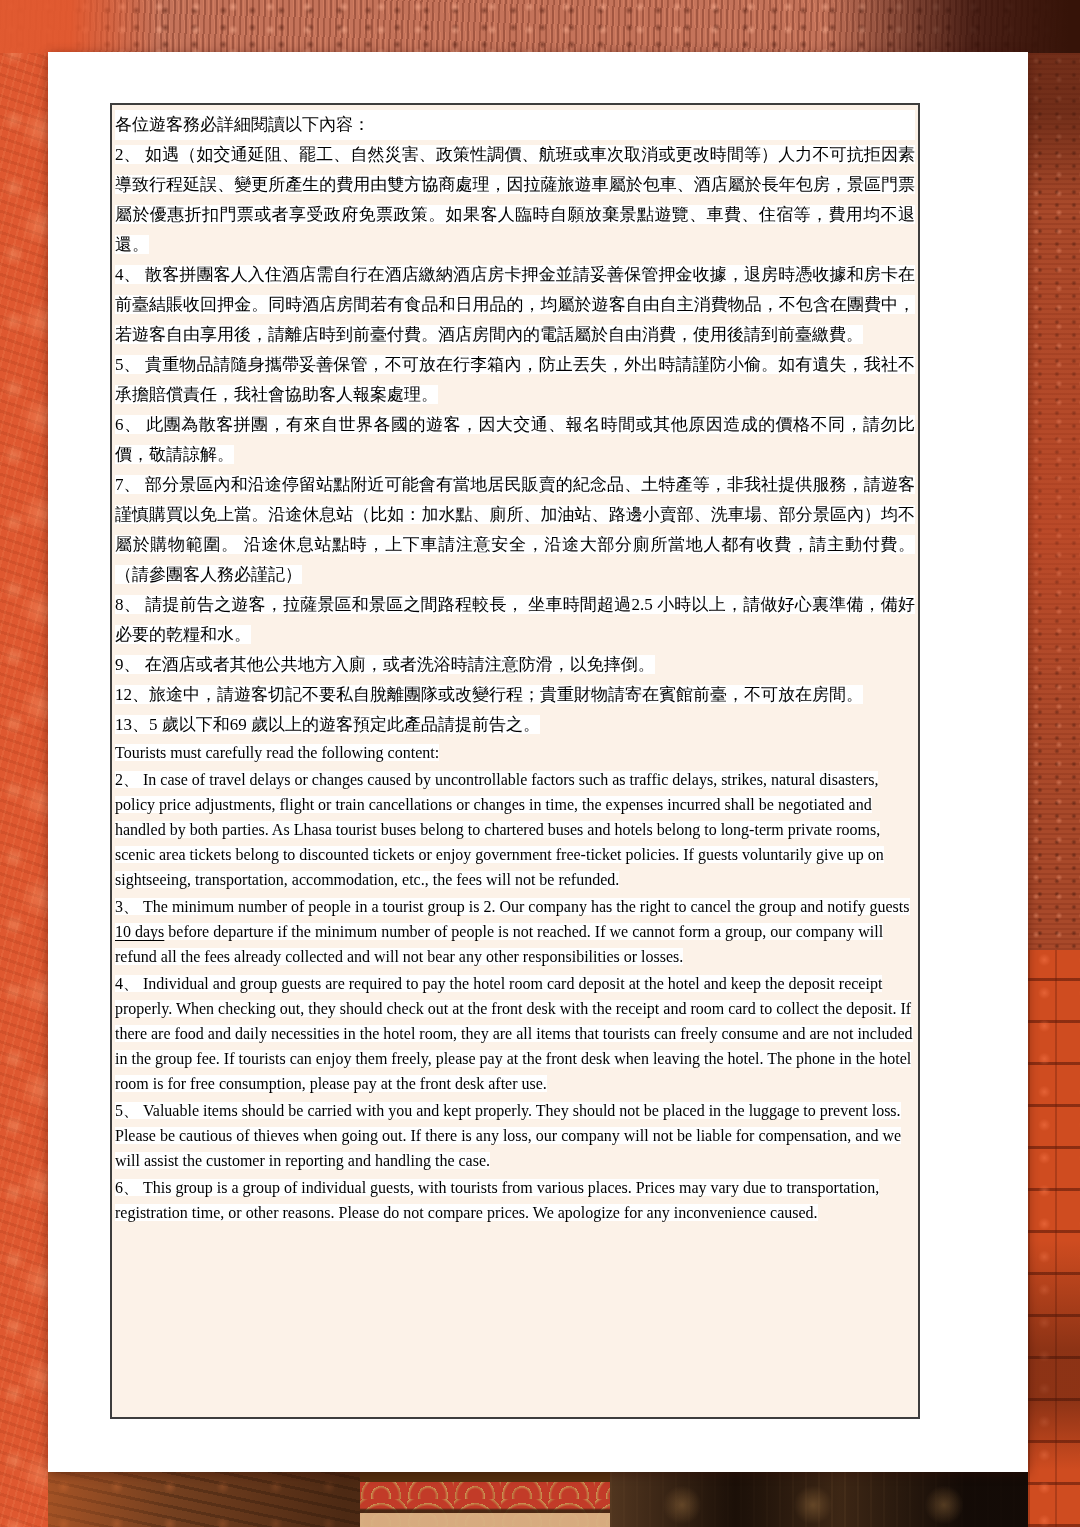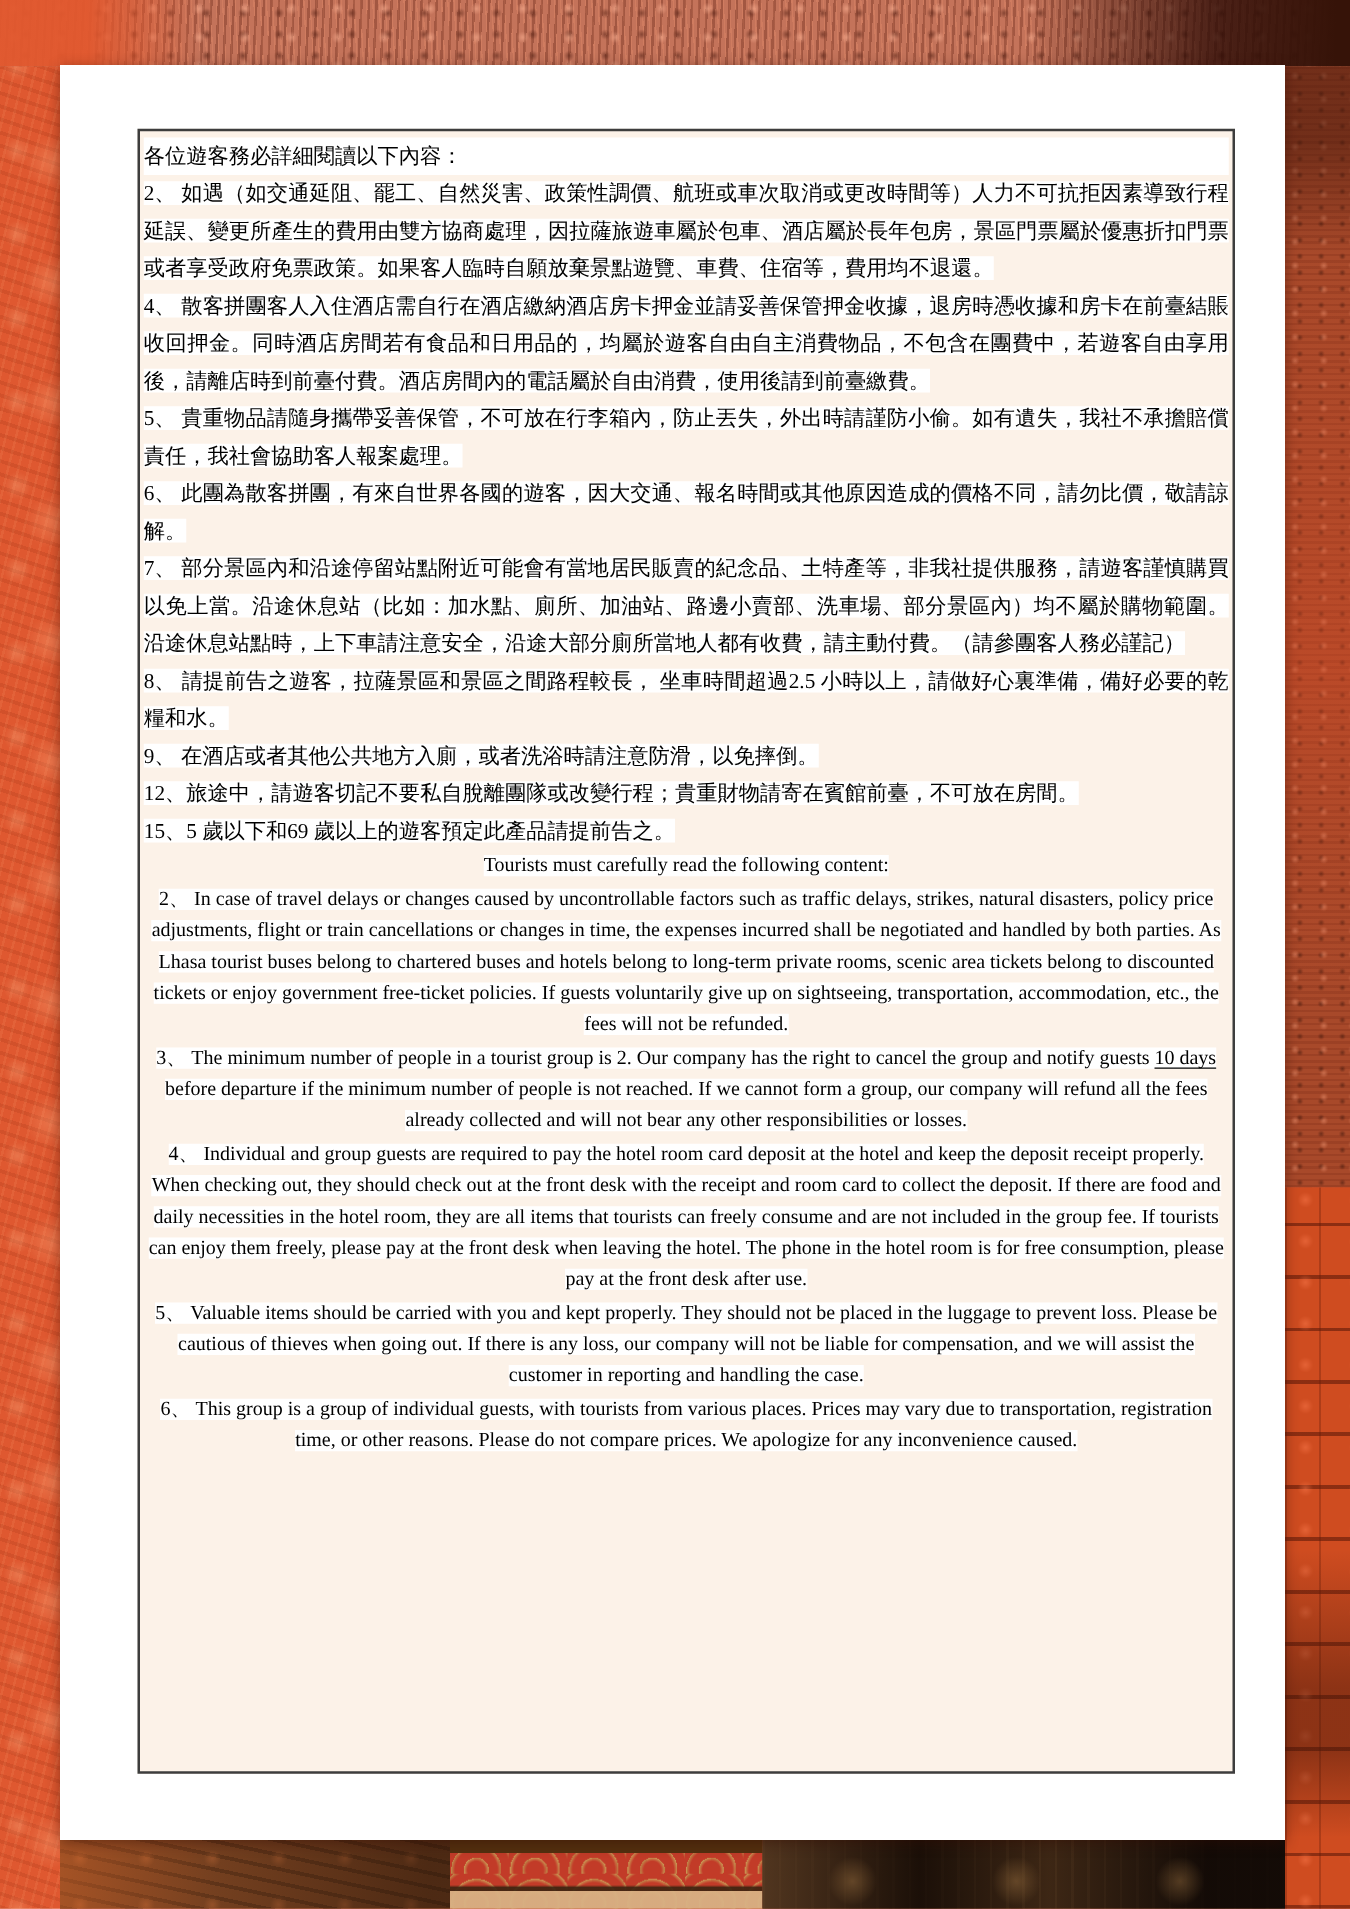--- a/index.html
+++ b/index.html
@@ -74,27 +74,27 @@
       linear-gradient(90deg, rgba(90,60,35,.8), rgba(25,14,7,.9) 30%, rgba(70,45,24,.6) 55%, rgba(18,10,6,.95) 85%),
       repeating-linear-gradient(90deg, rgba(200,150,95,.14) 0 2px, transparent 2px 13px);
     background-size:131px 55px, auto, auto;
   }
   .page{
     left:48px;top:52px;width:980px;height:1420px;
     background:#ffffff;
     box-shadow:0 2px 10px rgba(50,10,0,.45);
   }
   .notice-box{
-    position:absolute;left:62px;top:51px;width:878px;height:1316px;
+    position:absolute;left:62px;top:51px;width:810px;height:1316px;
     border:2px solid #3d3d3d;
     background:#fcf2e8;
     padding:5px 3px 0 3px;
     overflow:hidden;
   }
-  .para{margin:0;color:#000;text-align:center;}
+  .para{margin:0;color:#000;}
   .zh{font-size:17px;line-height:30px;text-align:justify;}
   .en{font-size:16px;line-height:25px;margin-top:2px;}
   .hl{background:#ffffff;}
   .full{display:inline-block;width:100%;}
   .u{text-decoration:underline;text-underline-offset:3px;}
   .bold{font-weight:normal;}
 </style>
 </head>
 <body>
 
@@ -110,21 +110,21 @@
 
     <p class="para zh"><span class="hl full">各位遊客務必詳細閱讀以下內容：</span></p>
     <p class="para zh"><span class="hl">2、 如遇（如交通延阻、罷工、自然災害、政策性調價、航班或車次取消或更改時間等）人力不可抗拒因素導致行程延誤、變更所產生的費用由雙方協商處理，因拉薩旅遊車屬於包車、酒店屬於長年包房，景區門票屬於優惠折扣門票或者享受政府免票政策。如果客人臨時自願放棄景點遊覽、車費、住宿等，費用均不退還。</span></p>
     <p class="para zh"><span class="hl">4、 散客拼團客人入住酒店需自行在酒店繳納酒店房卡押金並請妥善保管押金收據，退房時憑收據和房卡在前臺結賬收回押金。同時酒店房間若有食品和日用品的，均屬於遊客自由自主消費物品，不包含在團費中，若遊客自由享用後，請離店時到前臺付費。酒店房間內的電話屬於自由消費，使用後請到前臺繳費。</span></p>
     <p class="para zh"><span class="hl">5、 貴重物品請隨身攜帶妥善保管，不可放在行李箱內，防止丟失，外出時請謹防小偷。如有遺失，我社不承擔賠償責任，我社會協助客人報案處理。</span></p>
     <p class="para zh"><span class="hl">6、 此團為散客拼團，有來自世界各國的遊客，因大交通、報名時間或其他原因造成的價格不同，請勿比價，敬請諒解。</span></p>
     <p class="para zh"><span class="hl">7、 部分景區內和沿途停留站點附近可能會有當地居民販賣的紀念品、土特產等，非我社提供服務，請遊客謹慎購買以免上當。沿途休息站（比如：加水點、廁所、加油站、路邊小賣部、洗車場、部分景區內）均不屬於購物範圍。 沿途休息站點時，上下車請注意安全，沿途大部分廁所當地人都有收費，請主動付費。（請參團客人務必謹記）</span></p>
     <p class="para zh"><span class="hl">8、 請提前告之遊客，拉薩景區和景區之間路程較長， 坐車時間超過2.5 小時以上，請做好心裏準備，備好必要的乾糧和水。</span></p>
     <p class="para zh"><span class="hl">9、 在酒店或者其他公共地方入廁，或者洗浴時請注意防滑，以免摔倒。</span></p>
     <p class="para zh bold"><span class="hl">12、旅途中，請遊客切記不要私自脫離團隊或改變行程；貴重財物請寄在賓館前臺，不可放在房間。</span></p>
-    <p class="para zh"><span class="hl">15、5 歲以下和69 歲以上的遊客預定此產品請提前告之。</span></p>
+    <p class="para zh"><span class="hl">13、5 歲以下和69 歲以上的遊客預定此產品請提前告之。</span></p>
 
     <p class="para en" style="margin-top:0;"><span class="hl">Tourists must carefully read the following content:</span></p>
     <p class="para en"><span class="hl">2、 In case of travel delays or changes caused by uncontrollable factors such as traffic delays, strikes, natural disasters, policy price adjustments, flight or train cancellations or changes in time, the expenses incurred shall be negotiated and handled by both parties. As Lhasa tourist buses belong to chartered buses and hotels belong to long-term private rooms, scenic area tickets belong to discounted tickets or enjoy government free-ticket policies. If guests voluntarily give up on sightseeing, transportation, accommodation, etc., the fees will not be refunded.</span></p>
     <p class="para en"><span class="hl"><span>3、 The minimum number of people in a tourist group is 2. Our company has the right to cancel the group and notify guests </span><span class="u">10 days</span><span> before departure if the minimum number of people is not reached. If we cannot form a group, our company will refund all the fees already collected and will not bear any other responsibilities or losses.</span></span></p>
     <p class="para en"><span class="hl">4、 Individual and group guests are required to pay the hotel room card deposit at the hotel and keep the deposit receipt properly. When checking out, they should check out at the front desk with the receipt and room card to collect the deposit. If there are food and daily necessities in the hotel room, they are all items that tourists can freely consume and are not included in the group fee. If tourists can enjoy them freely, please pay at the front desk when leaving the hotel. The phone in the hotel room is for free consumption, please pay at the front desk after use.</span></p>
     <p class="para en"><span class="hl">5、 Valuable items should be carried with you and kept properly. They should not be placed in the luggage to prevent loss. Please be cautious of thieves when going out. If there is any loss, our company will not be liable for compensation, and we will assist the customer in reporting and handling the case.</span></p>
     <p class="para en"><span class="hl">6、 This group is a group of individual guests, with tourists from various places. Prices may vary due to transportation, registration time, or other reasons. Please do not compare prices. We apologize for any inconvenience caused.</span></p>
 
   </div>
 </div>

